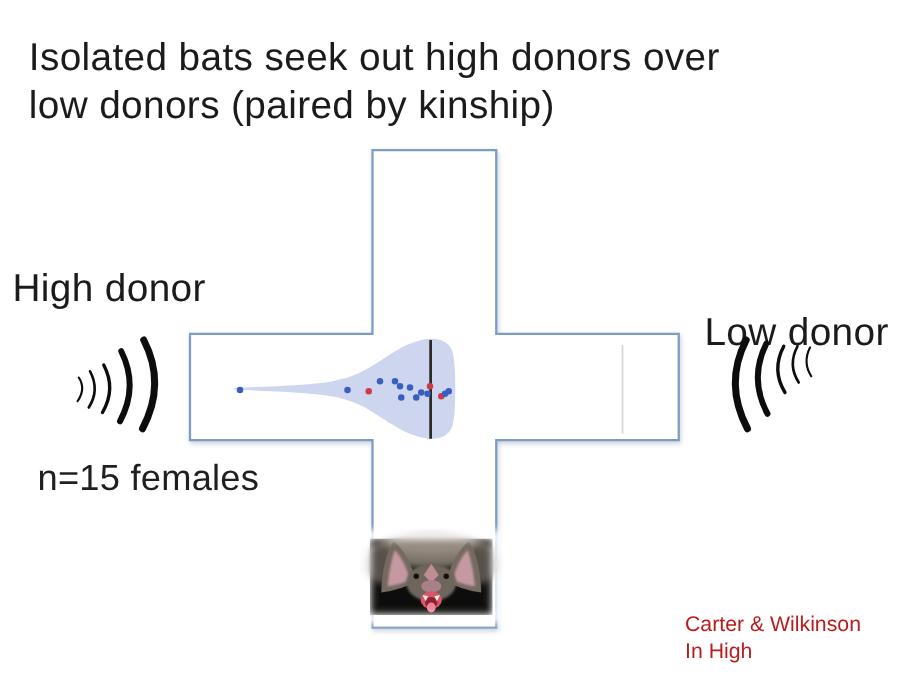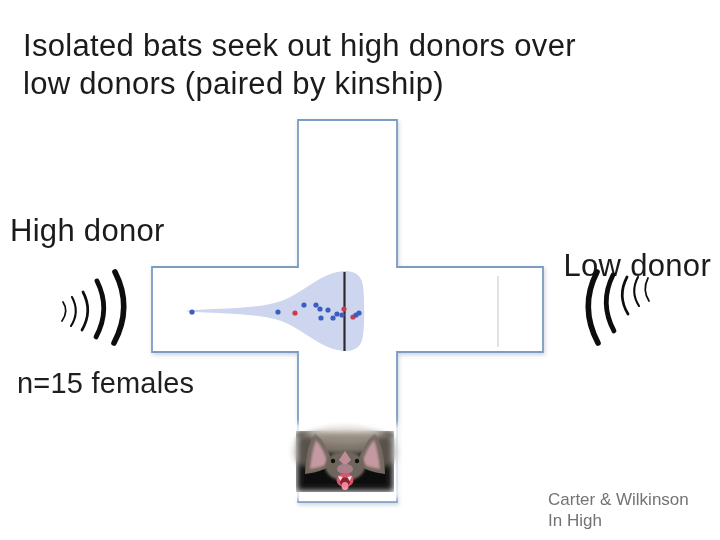--- a/index.html
+++ b/index.html
@@ -12,22 +12,22 @@
     left:23px;top:27px;width:600px;
     font-size:31px;line-height:1.22;letter-spacing:0.3px;font-weight:400;color:#1b1b1b;
   }
   .side-label{font-size:31px;letter-spacing:0.3px;color:#1b1b1b;white-space:nowrap;}
   .high-label{left:10px;top:213px;}
   .low-label{right:9px;top:208px;margin-top:40px;}
   .control-label{
     left:347px;top:164px;transform:translateX(-50%);
     font-size:28px;letter-spacing:0.2px;color:#222;
   }
-  .stats{left:17px;top:365px;font-size:29px;line-height:1.28;letter-spacing:0.2px;color:#1f1f1f;}
-  .attribution{left:548px;top:489px;font-size:17px;line-height:1.24;color:#737373;}
+  .stats{left:30px;top:365px;font-size:29px;line-height:1.28;letter-spacing:0.2px;color:#1f1f1f;}
+  .attribution{left:548px;top:489px;font-size:17px;line-height:1.24;color:#b91c1c;}
   svg.figure{position:absolute;left:0;top:0;width:720px;height:540px;}
   .cross{filter:drop-shadow(1.5px 2.5px 2px rgba(110,130,155,0.35));}
 </style>
 </head>
 <body>
 
 <div class="slide">
 
   <div class="abs title">Isolated bats seek out high donors over low donors (paired by kinship)</div>
 

